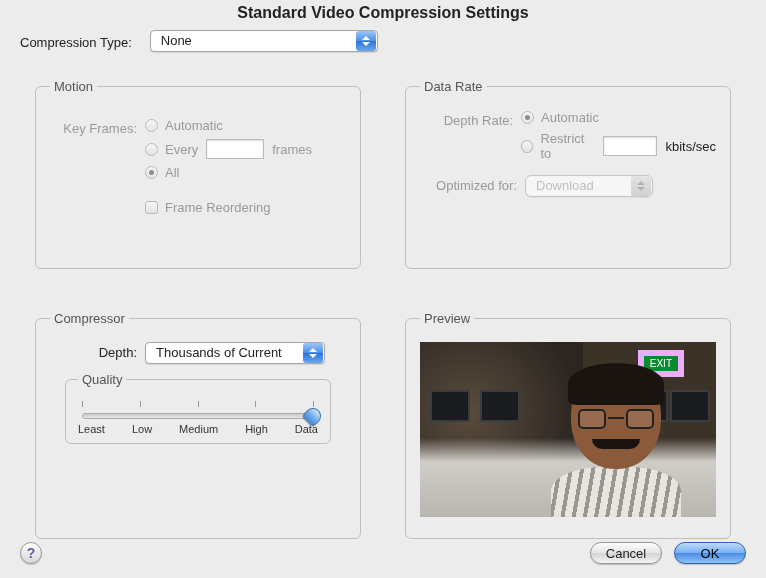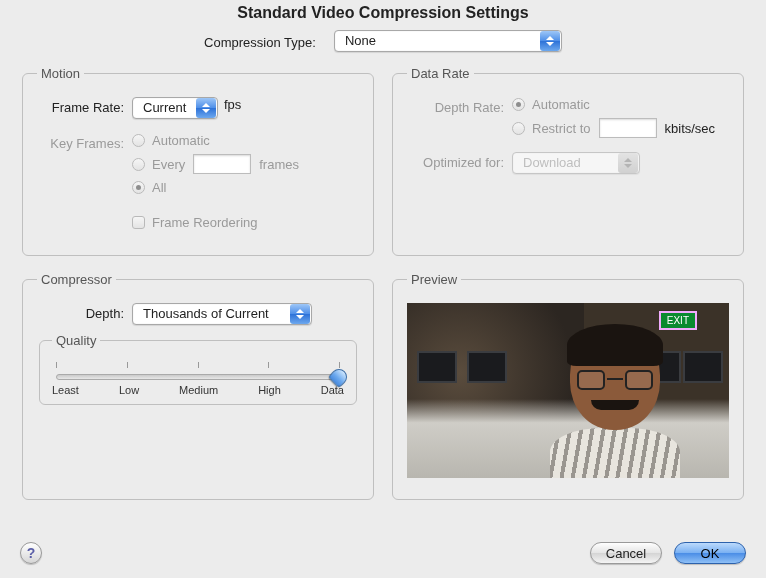--- a/index.html
+++ b/index.html
@@ -18,21 +18,20 @@
     font-size: 16px;
     padding: 4px 0 8px 0;
     font-weight: bold;
   }
   .content {
     padding: 0 20px;
   }
   .row-top {
     display: flex;
     align-items: center;
-    justify-content: center;
     gap: 10px;
     margin-bottom: 12px;
   }
   .aqua-select {
     display: inline-flex;
     align-items: center;
     background: #fff;
     border: 1px solid #a8a8a8;
     border-radius: 4px;
     box-shadow: 0 1px 1px rgba(0,0,0,0.1), inset 0 0 1px rgba(0,0,0,0.2);
@@ -71,21 +70,21 @@
   .col {
     flex: 1;
     display: flex;
     flex-direction: column;
     gap: 12px;
   }
   fieldset {
     border: 1px solid #bfbfbf;
     border-radius: 6px;
     padding: 10px 14px 14px 14px;
-    margin: 2px;
+    margin: 15px;
     position: relative;
     background: #ececec;
   }
   legend {
     padding: 0 4px;
     color: #555;
     font-size: 13px;
   }
   .form-row {
     display: flex;
@@ -195,21 +194,21 @@
     position:absolute; top:0; left:0; right:45%; bottom:0;
     background: radial-gradient(circle at 30% 40%, #5a4c3d, #2c2621 70%);
   }
   .preview-box .tables {
     position:absolute; bottom:0; left:0; right:0; height:45%;
     background: linear-gradient(to bottom, transparent, #cfcdc7 30%, #b8b6af);
   }
   .preview-box .exit {
     position:absolute; top:8px; right:32px;
     background:#0a8a2f; color:#fff; font-size:10px;
-    padding:2px 6px; border:2px solid #f0abfc;
+    padding:2px 6px; border:6px solid #f0abfc;
   }
   .head {
     position:absolute;
     left:46%; bottom:10px;
     width:120px; height:150px;
   }
   .head .face {
     width:90px; height:100px;
     background:#8b5a3a;
     border-radius:45% 45% 48% 48%;
@@ -277,21 +276,21 @@
     margin-left: 12px;
     box-shadow: 0 1px 1px rgba(0,0,0,0.2);
     cursor: default;
   }
   .aqua-btn.primary {
     border-color:#2d62ac;
     background: linear-gradient(to bottom,#bcdafc,#79b0f2 50%,#4a8de6 51%,#8fc0f6);
     color:#000;
   }
   .fps-unit { margin-left:6px; }
-  .sel-disabled { opacity:0.55; }
+  .sel-disabled { opacity:0.55;border-radius:6px; }
 </style>
 </head>
 <body>
 
 <div class="titlebar">Standard Video Compression Settings</div>
 
 <div class="content">
 
   <div class="row-top">
     <span class="form-label">Compression Type:</span>
@@ -304,32 +303,20 @@
         </span>
     </div>
   </div>
 
   <div class="columns">
     <div class="col">
 
       <fieldset class="motion" style="height:190px">
         <legend>Motion</legend>
 
-        <div class="form-row">
-          <span class="form-label">Frame Rate:</span>
-          <div class="aqua-select" style="width:86px">
-            <span class="label">Current</span>
-            <span style="flex:1"></span>
-            <span class="arrows">
-                <span class="up"></span>
-                <span class="down"></span>
-              </span>
-          </div>
-          <span class="fps-unit">fps</span>
-        </div>
 
         <div class="form-row" style="margin-top:14px">
           <span class="form-label disabled-text">Key Frames:</span>
           <div class="radio-col">
             <div class="radio-line">
               <span class="radio disabled"></span>
               <span class="disabled-text">Automatic</span>
             </div>
             <div class="radio-line">
               <span class="radio disabled"></span>

